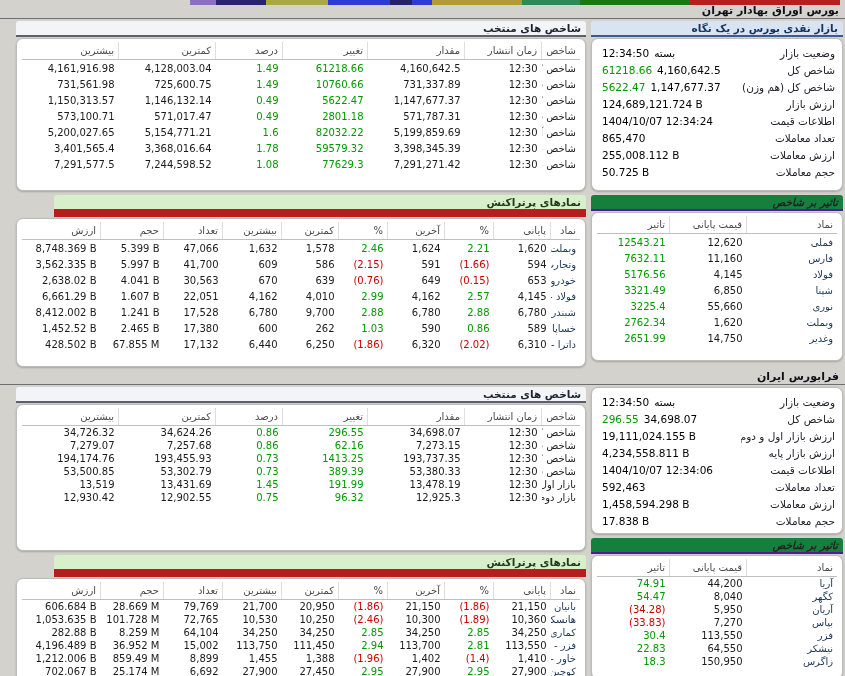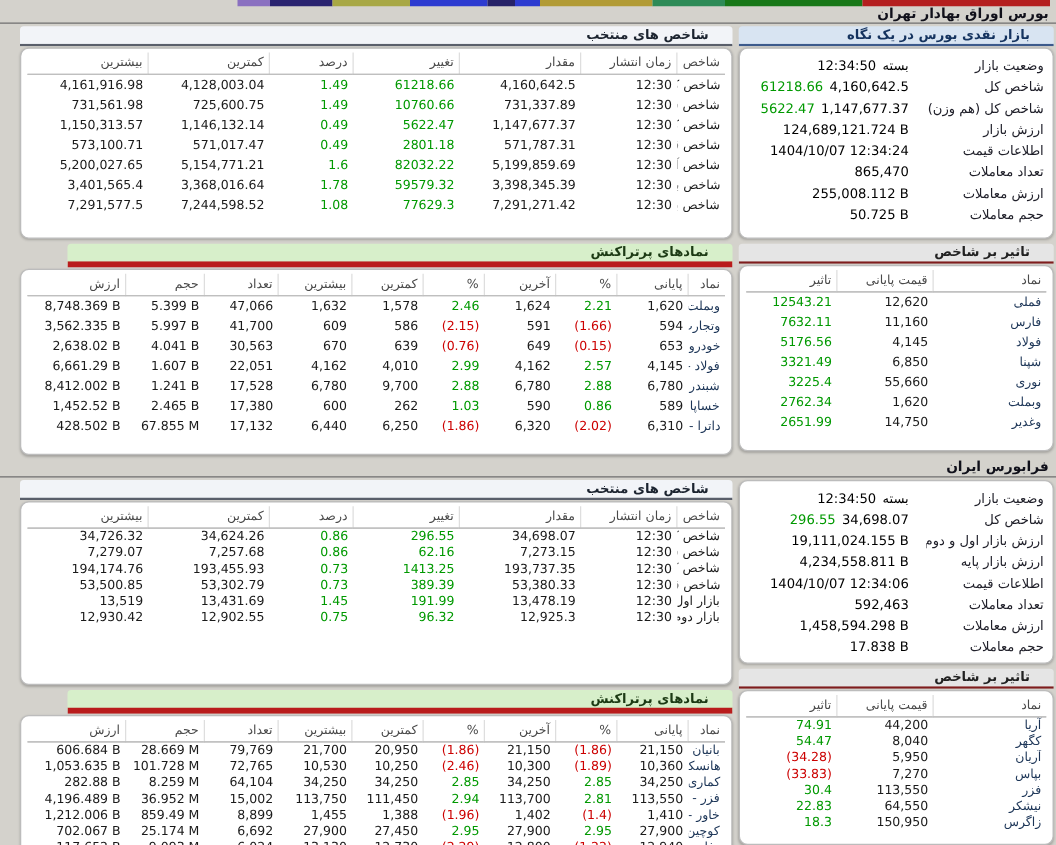--- a/index.html
+++ b/index.html
@@ -14,27 +14,27 @@
   .page-title{
     font-size:11px;font-weight:bold;color:#10101a;
     height:12px;line-height:12px;padding:0 6px 1px 0;
     border-bottom:1px solid #6f6f6f;margin-bottom:1px;
   }
   .cols{display:flex;gap:5px;padding:1px 2px 0 16px;align-items:flex-start;}
   .col-side{width:252px;flex:none;}
   .col-main{flex:1;min-width:0;}
   .hdr{
     height:14px;line-height:14px;font-size:10.5px;font-weight:bold;
-    padding-right:19px;margin-bottom:1px;border-radius:3px 3px 0 0;
+    padding-right:5px;margin-bottom:1px;border-radius:3px 3px 0 0;
     white-space:nowrap;overflow:hidden;
   }
   .hdr-blue {background:#d8e4f2;color:#15335f;border-bottom:2px solid #3c5a8c;}
   .hdr-light{background:#f2f4f8;color:#1c2430;border-bottom:2px solid #5a5f6b;}
-  .hdr-green{background:#d7efca;color:#1c3a14;border-bottom:5px solid #b91c1c;margin-left:38px;}
-  .hdr-gray {background:#e5e5e5;color:#222222;border-bottom:2px solid #7f1d1d;}
+  .hdr-green{background:#d7efca;color:#1c3a14;border-bottom:8px solid #b91c1c;margin-left:38px;}
+  .hdr-gray {background:#15803d;color:#222222;border-bottom:2px solid #4c1d95;font-style:italic;}
   .panel{
     background:#ffffff;border:1px solid #bcbcbc;border-radius:7px;
     box-shadow:0 1px 2px rgba(0,0,0,.22);
     padding:3px 5px;margin-bottom:4px;box-sizing:border-box;overflow:hidden;
   }
   .h-glance1{height:153px}.h-ind1{height:153px}
   .h-imp1{height:149px}.h-trd1{height:149px}
   .h-glance2{height:147px}.h-ind2{height:147px}
   .h-imp2{height:124px}.h-trd2{height:124px}
 
@@ -50,21 +50,21 @@
     white-space:nowrap;overflow:hidden;
   }
   .s2 td{padding-top:1px;padding-bottom:1px;}
   td.sym{color:#1c3557;}
   .pos{color:#009900;}
   .neg{color:#cc0000;}
   .ltr{direction:ltr;unicode-bidi:isolate;display:inline-block;}
 
   .g-row{display:flex;height:17px;line-height:17px;font-size:10.5px;}
   .g-label{width:94px;flex:none;color:#20202a;padding-right:2px;white-space:nowrap;overflow:hidden;}
-  .g-val{flex:1;direction:rtl;text-align:right;padding-right:14px;white-space:nowrap;overflow:hidden;color:#000;}
+  .g-val{flex:1;direction:rtl;text-align:left;padding-right:14px;white-space:nowrap;overflow:hidden;color:#000;}
   .g-val span{margin-left:5px;}
   .panel-glance{padding-top:6px;}
 </style>
 </head>
 <body>
 
 <div class="strip">
     <div style="background: rgb(212, 210, 204); width: 190px;"></div>
     <div style="background: rgb(138, 112, 192); width: 26px;"></div>
     <div style="background: rgb(42, 36, 112); width: 50px;"></div>

